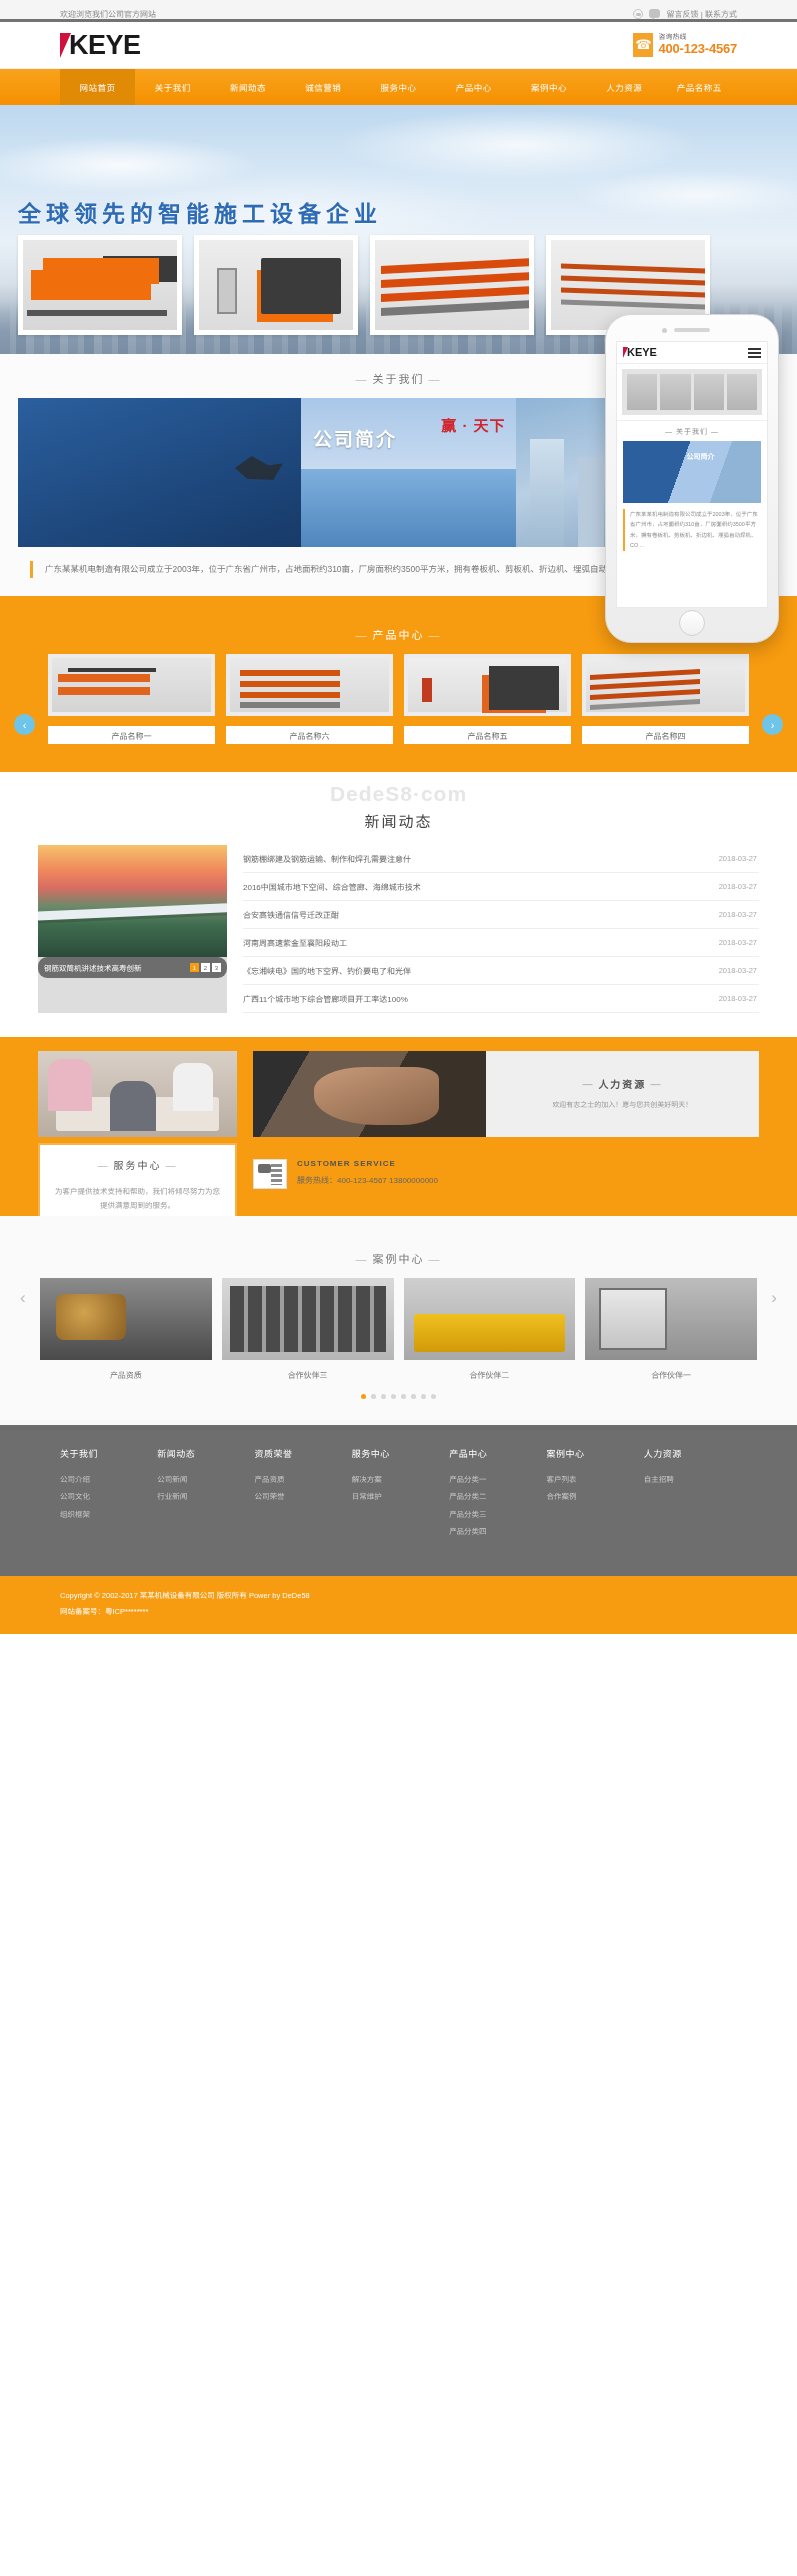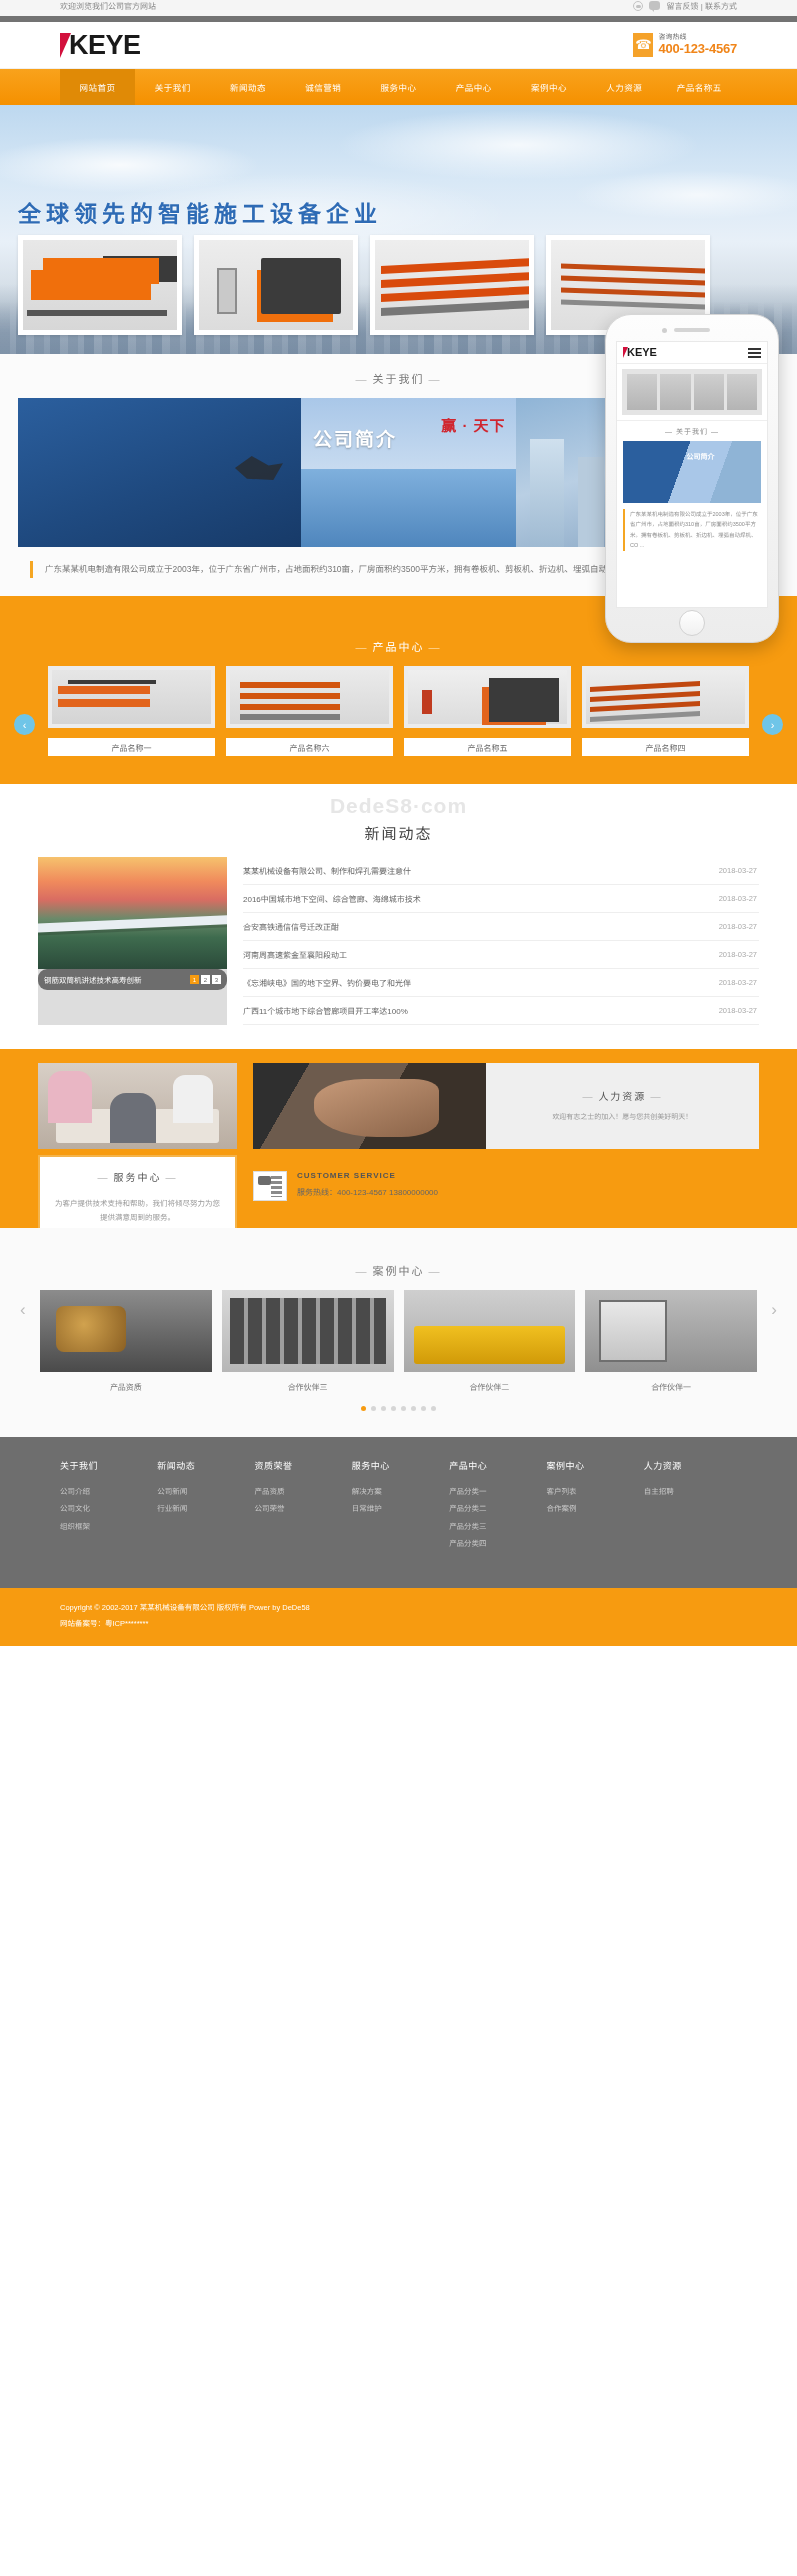--- a/index.html
+++ b/index.html
@@ -10,23 +10,23 @@
     color: #333;
     font-size: 12px;
     -webkit-font-smoothing: antialiased;
   }
   .page { width: 797px; position: relative; overflow: hidden; }
 
   
   .topbar {
     height: 22px;
     background: #f5f5f5;
-    border-bottom: 6px solid #737373;
+    border-bottom: 3px solid #737373;
     display: flex;
-    align-items: flex-start;
+    align-items: flex-end;
     padding: 0 60px;
     font-size: 8px;
     color: #888;
   }
   .topbar .tb-left { flex: 1; }
   .topbar .tb-right { display: flex; align-items: center; gap: 6px; }
   .tb-icon {
     width: 10px; height: 10px; border-radius: 50%;
     display: inline-block; position: relative;
     opacity: .55;
@@ -307,21 +307,21 @@
   .ph-img .lab {
     position: absolute; left: 46%; top: 10px; font-size: 7px; color: #fff; font-weight: bold;
   }
   .ph-txt {
     margin: 6px; font-size: 5.5px; line-height: 1.9; color: #8d8d8d;
     border-left: 2px solid #f5a623; padding-left: 5px;
   }
 
   
   .products { background: #f79b10; padding: 30px 0 28px; position: relative; }
-  .products .sec-head { color: #fff; padding-top: 0; margin-top: 12px; }
+  .products .sec-head { color: #fff; padding-top: 0; }
   .products .sec-head .dash { color: #ffd9a0; }
   .prod-row { display: flex; gap: 11px; padding: 0 48px; align-items: stretch; }
   .prod-card { flex: 1; }
   .prod-img {
     height: 62px; background: #ececec; padding: 4px; position: relative; overflow: hidden;
   }
   .prod-img .ink { width: 100%; height: 100%; position: relative; }
   .pimg-1 { background: linear-gradient(#e6e6e6,#d4d4d4); }
   .pimg-1::before {
     content:""; position:absolute; left:6px; top:16px; width:92px; height:8px; background:#e2641c;
@@ -462,21 +462,21 @@
   }
   .hr-photo::after {
     content: ""; position: absolute; left: 26%; top: 16px;
     width: 54%; height: 58px; border-radius: 40% 20% 30% 50%;
     background: linear-gradient(160deg, #c79a79, #8a6348);
   }
   .hr-text {
     flex: 1; background: #efefef; display: flex; flex-direction: column;
     align-items: center; justify-content: center; text-align: center;
   }
-  .hr-text .t { font-size: 10px; color: #555; letter-spacing: 2px; }
+  .hr-text .t { font-size: 10px; color: #555; letter-spacing: 2px; font-weight: bold; }
   .hr-text .t .dash { color: #bbb; padding: 0 4px; }
   .hr-text .d { font-size: 7px; color: #999; margin-top: 8px; line-height: 1.8; }
   .cs-box { margin-top: 22px; display: flex; gap: 10px; align-items: flex-start; }
   .cs-icon {
     width: 34px; height: 30px; background: #fff; border: 1px solid #ddd;
     position: relative; flex: none;
   }
   .cs-icon::before {
     content: ""; position: absolute; left: 4px; top: 4px; width: 13px; height: 9px;
     background: #6b6b6b; border-radius: 2px;
@@ -706,21 +706,21 @@
           <span class="sp"></span>
           <span class="news-dots" id="news-pager">
               <i class="on">1</i>
               <i>2</i>
               <i>3</i>
             </span>
         </div>
       </div>
       <div class="news-list" id="news-list">
           <div class="news-item">
-            <span class="txt">某某机械设备有限公司、制作和焊孔需要注意什</span>
+            <span class="txt">钢筋棚绑建及钢筋运输、制作和焊孔需要注意什</span>
             <span class="date">2018-03-27</span>
           </div>
           <div class="news-item">
             <span class="txt">2016中国城市地下空间、综合管廊、海绵城市技术</span>
             <span class="date">2018-03-27</span>
           </div>
           <div class="news-item">
             <span class="txt">合安高铁通信信号迁改正酣</span>
             <span class="date">2018-03-27</span>
           </div>

